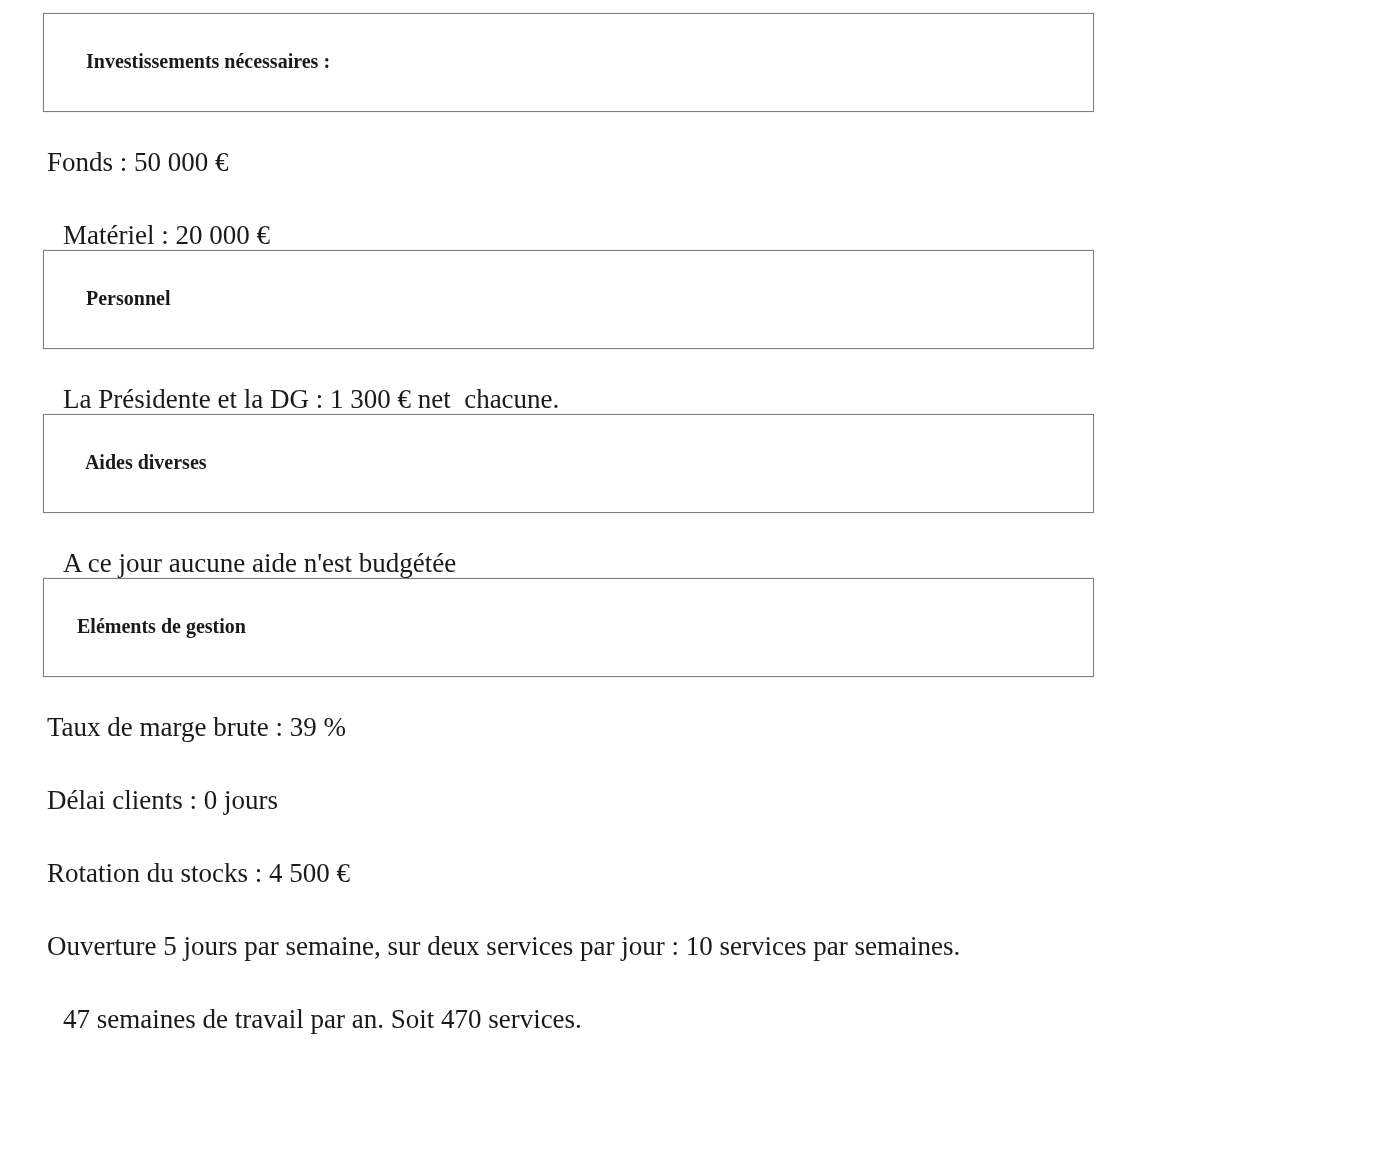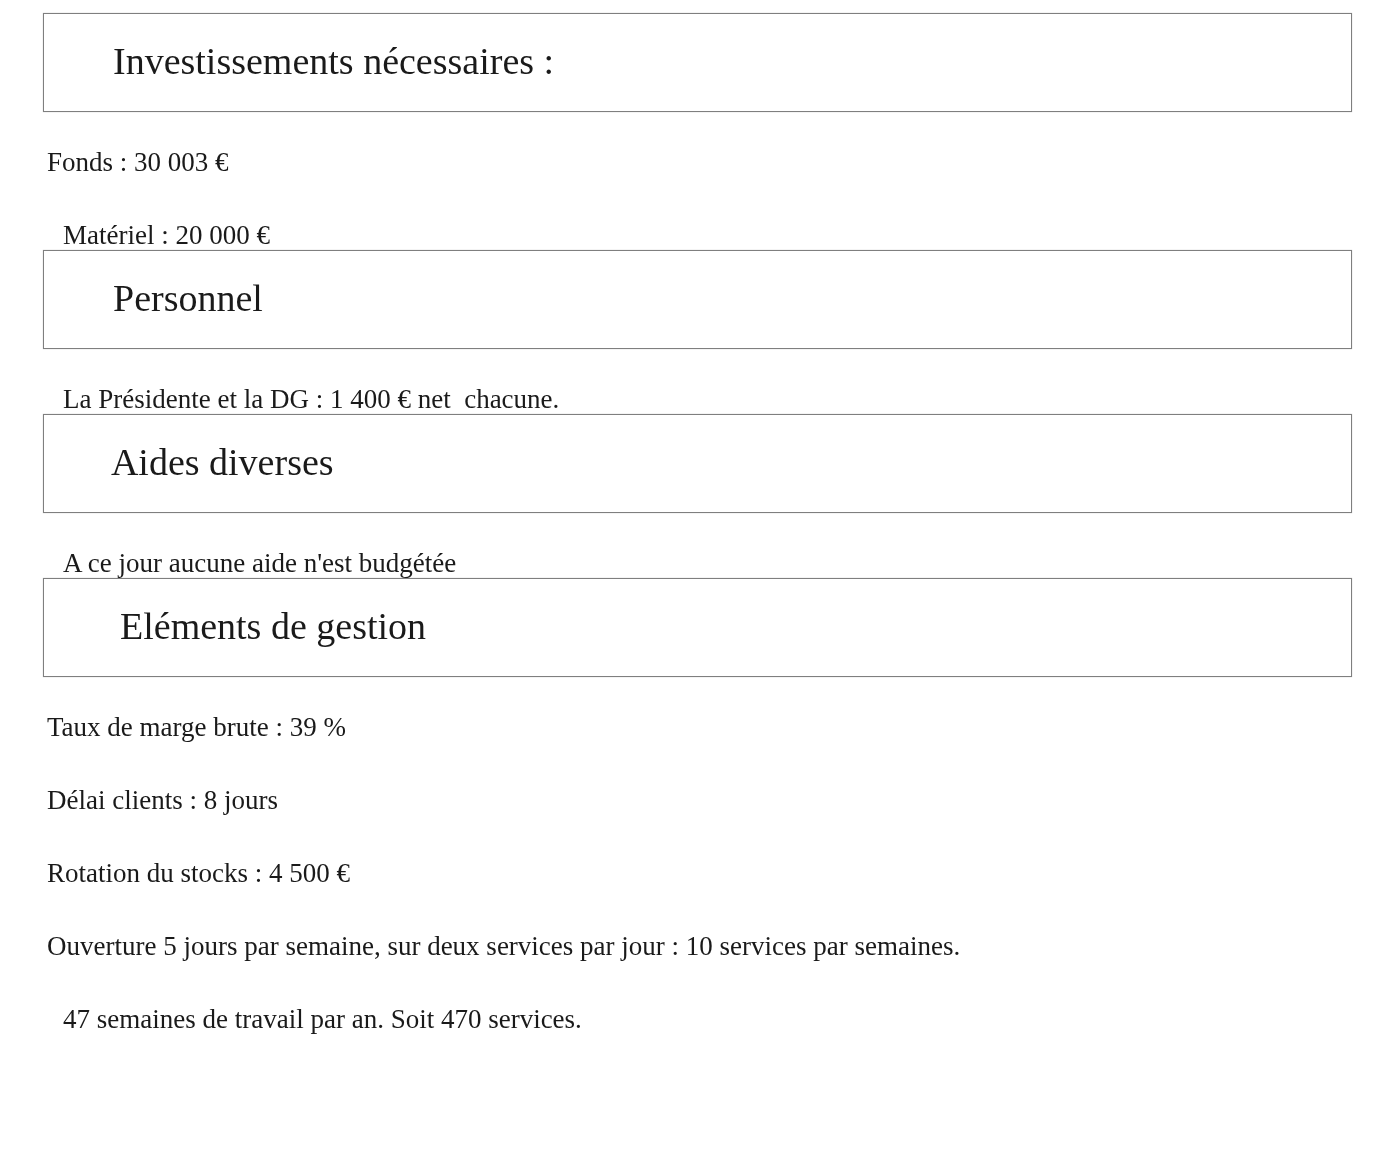--- a/index.html
+++ b/index.html
@@ -15,33 +15,33 @@
     width: 1400px;
     height: 1175px;
     font-family: "Liberation Serif", "DejaVu Serif", serif;
     color: var(--text);
     overflow: hidden;
   }
   .page {
     padding: 13px 45px 0 43px;
   }
   .heading-box {
-    width: 1309px;
+    width: 1051px;
     border: 1.5px solid var(--border);
     box-shadow: 0 0 1px rgba(0,0,0,0.25);
     background: var(--bg);
     padding: 2px 10px 5px 12px;
     margin-bottom: 35px;
-    font-size: 38px;
-    font-weight: normal;
+    font-size: 20px;
+    font-weight: bold;
     line-height: 30px;
     white-space: pre;
   }
   .heading-box.flush {
-    padding-left: 19px;
+    padding-left: 3px;
   }
   .para {
     font-size: 27px;
     line-height: 30px;
     margin: 0 0 43px 4px;
     white-space: pre-wrap;
   }
   .para:last-child {
     margin-bottom: 0;
     margin-left: 20px;
@@ -49,44 +49,44 @@
 </style>
 </head>
 <body>
 
 <div class="page">
 
   <section>
     <div class="heading-box">
       <span>Investissements nécessaires :</span>
     </div>
-    <p class="para">Fonds : 30 003 €</p>
+    <p class="para">Fonds : 50 000 €</p>
     <p class="para">Matériel : 20 000 €</p>
   </section>
 
 
   <section>
     <div class="heading-box">
       <span>Personnel</span>
     </div>
-    <p class="para">La Présidente et la DG : 1 400 € net  chacune.</p>
+    <p class="para">La Présidente et la DG : 1 300 € net  chacune.</p>
   </section>
 
   <section>
     <div class="heading-box">
       <span>Aides diverses</span>
     </div>
     <p class="para">A ce jour aucune aide n'est budgétée</p>
   </section>
 
   <section>
     <div class="heading-box flush">
       <span>Eléments de gestion</span>
     </div>
     <p class="para">Taux de marge brute : 39 %</p>
-    <p class="para">Délai clients : 8 jours</p>
+    <p class="para">Délai clients : 0 jours</p>
     <p class="para">Rotation du stocks : 4 500 €</p>
     <p class="para">Ouverture 5 jours par semaine, sur deux services par jour : 10 services par semaines.</p>
     <p class="para">47 semaines de travail par an. Soit 470 services.</p>
 
   </section>
 
 </div>
 
 </body></html>

